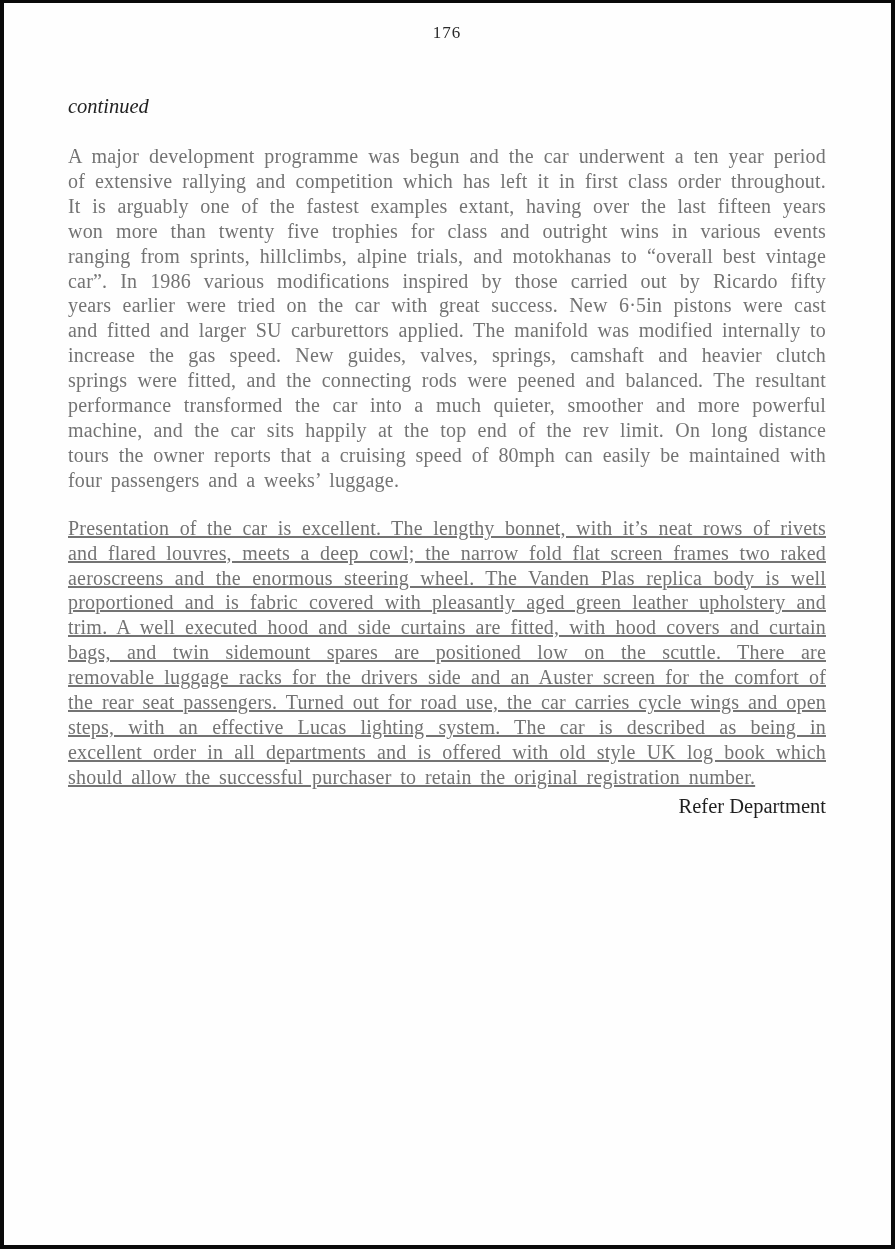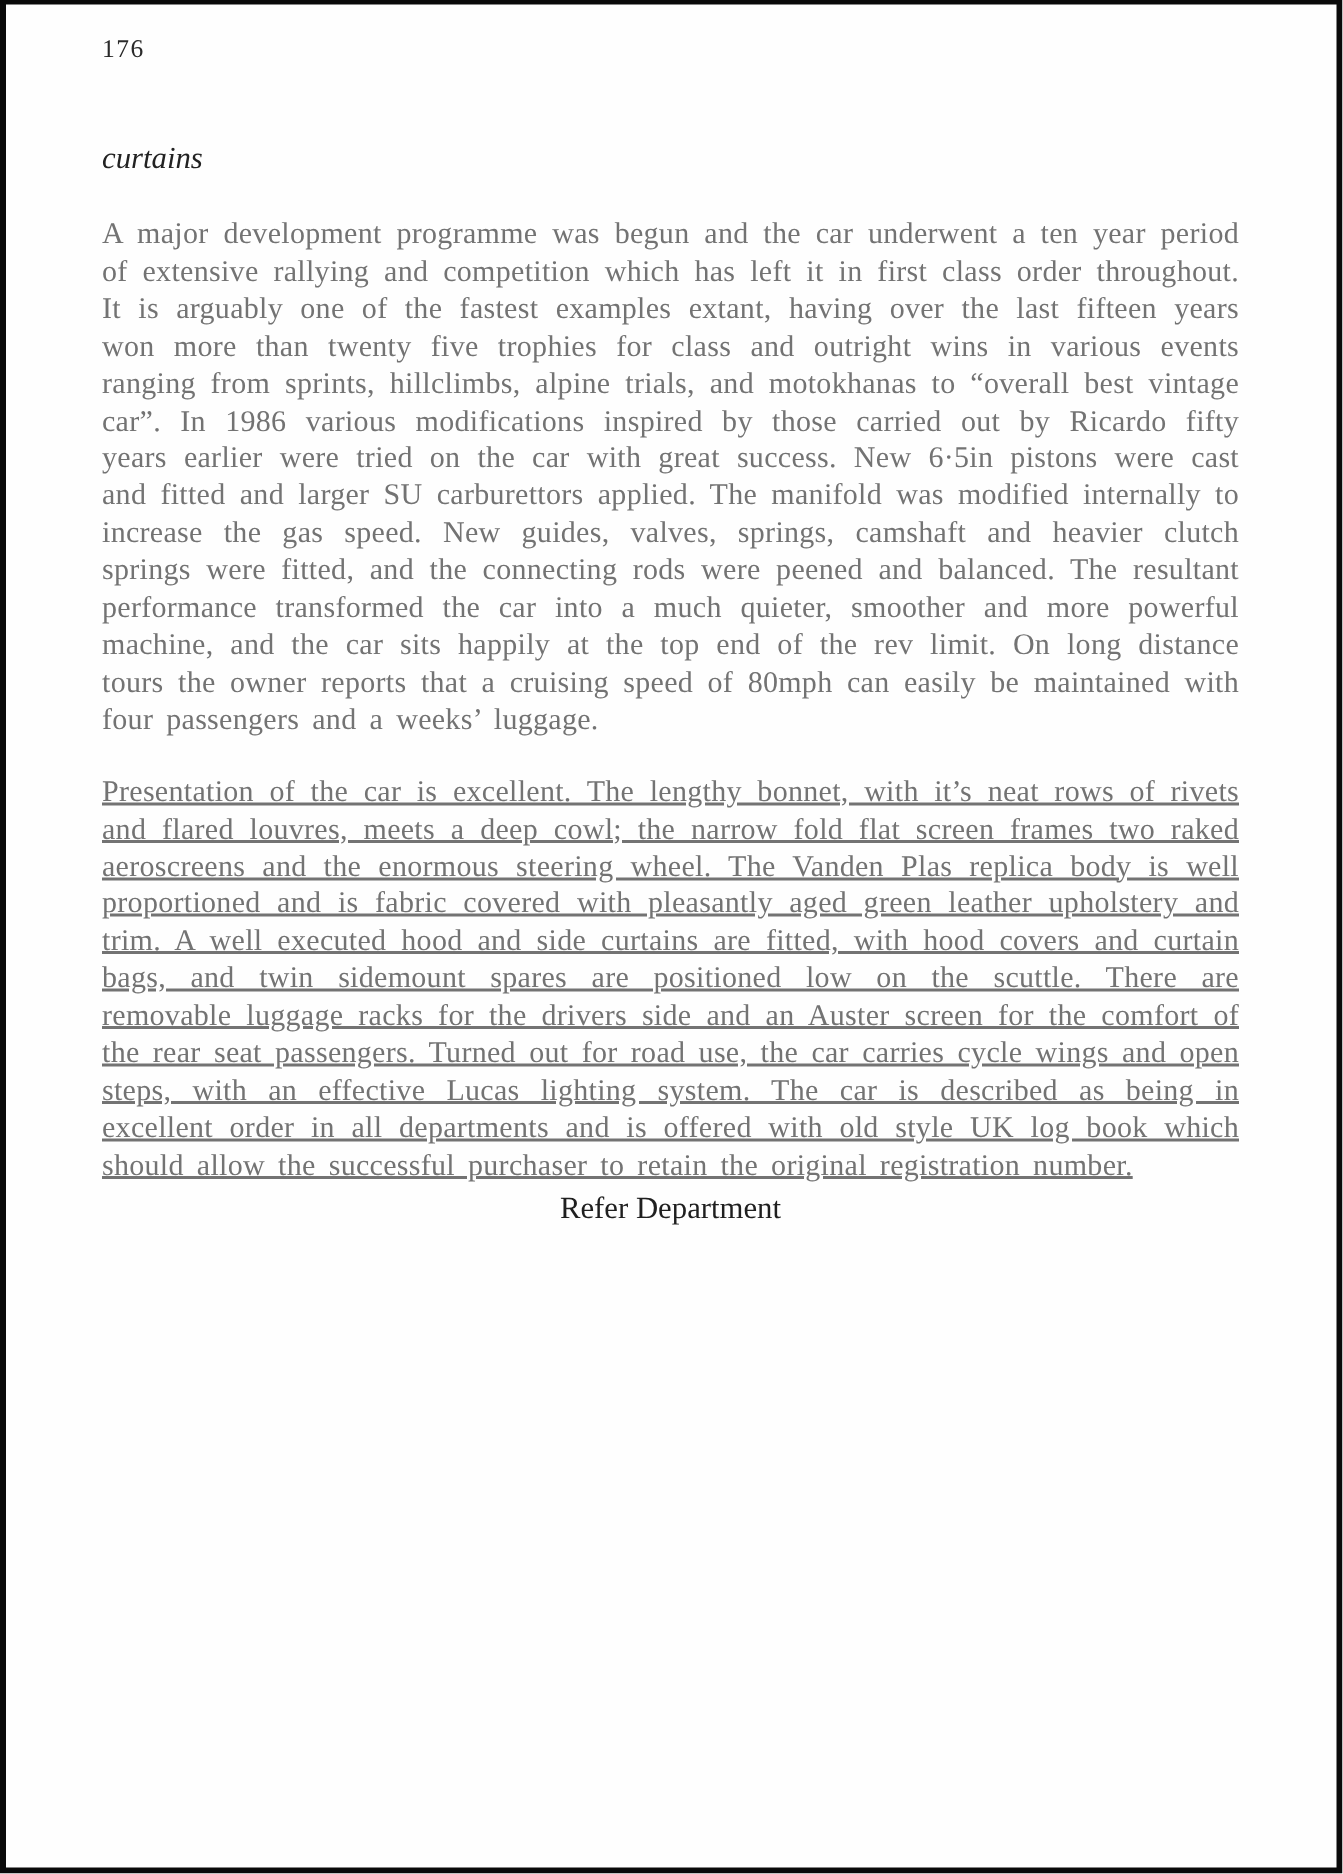--- a/index.html
+++ b/index.html
@@ -19,21 +19,21 @@
     font-family: "Liberation Serif", "DejaVu Serif", serif;
     color: #1f1f1f;
     overflow: hidden;
   }
   .content {
     position: relative;
     margin: 0 65px 0 64px; 
   }
   .page-number {
     padding-top: 20px;
-    text-align: left;
+    text-align: center;
     font-size: 17px;
     letter-spacing: 1px;
     color: #2a2a2a;
   }
   .continued {
     margin-top: 52px;
     font-style: italic;
     font-size: 20.5px;
     color: #222222;
   }
@@ -46,34 +46,34 @@
     letter-spacing: 0.2px;
     word-spacing: 3.5px;
     color: #737373;
   }
   .body-para + .body-para {
     margin-top: 23px;
     text-decoration: underline;
   }
   .signoff {
     margin-top: 4px;
-    text-align: center;
+    text-align: right;
     font-size: 20.5px;
     line-height: 25px;
     color: #1f1f1f;
   }
 </style>
 </head>
 <body>
 
 <div class="page">
   <div class="content">
     <div class="page-number">176</div>
 
-    <div class="continued">curtains</div>
+    <div class="continued">continued</div>
 
     <p class="body-para">A major development programme was begun and the car underwent a ten year period of extensive rallying and competition which has left it in first class order throughout. It is arguably one of the fastest examples extant, having over the last fifteen years won more than twenty five trophies for class and outright wins in various events ranging from sprints, hillclimbs, alpine trials, and motokhanas to “overall best vintage car”. In 1986 various modifications inspired by those carried out by Ricardo fifty years earlier were tried on the car with great success. New 6·5in pistons were cast and fitted and larger SU carburettors applied. The manifold was modified internally to increase the gas speed. New guides, valves, springs, camshaft and heavier clutch springs were fitted, and the connecting rods were peened and balanced. The resultant performance transformed the car into a much quieter, smoother and more powerful machine, and the car sits happily at the top end of the rev limit. On long distance tours the owner reports that a cruising speed of 80mph can easily be maintained with four passengers and a weeks’ luggage.</p>
 
     <p class="body-para">Presentation of the car is excellent. The lengthy bonnet, with it’s neat rows of rivets and flared louvres, meets a deep cowl; the narrow fold flat screen frames two raked aeroscreens and the enormous steering wheel. The Vanden Plas replica body is well proportioned and is fabric covered with pleasantly aged green leather upholstery and trim. A well executed hood and side curtains are fitted, with hood covers and curtain bags, and twin sidemount spares are positioned low on the scuttle. There are removable luggage racks for the drivers side and an Auster screen for the comfort of the rear seat passengers. Turned out for road use, the car carries cycle wings and open steps, with an effective Lucas lighting system. The car is described as being in excellent order in all departments and is offered with old style UK log book which should allow the successful purchaser to retain the original registration number.</p>
 
     <div class="signoff">Refer Department</div>
   </div>
 </div>
 
 </body></html>

